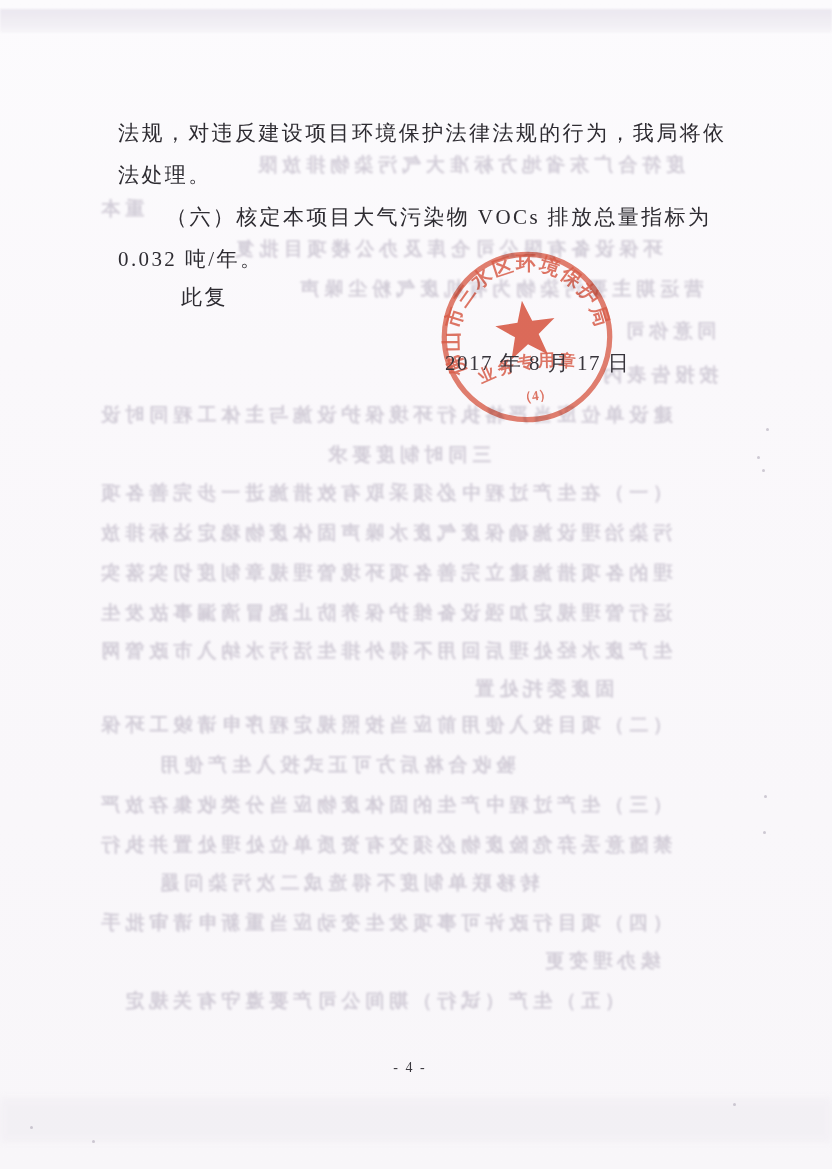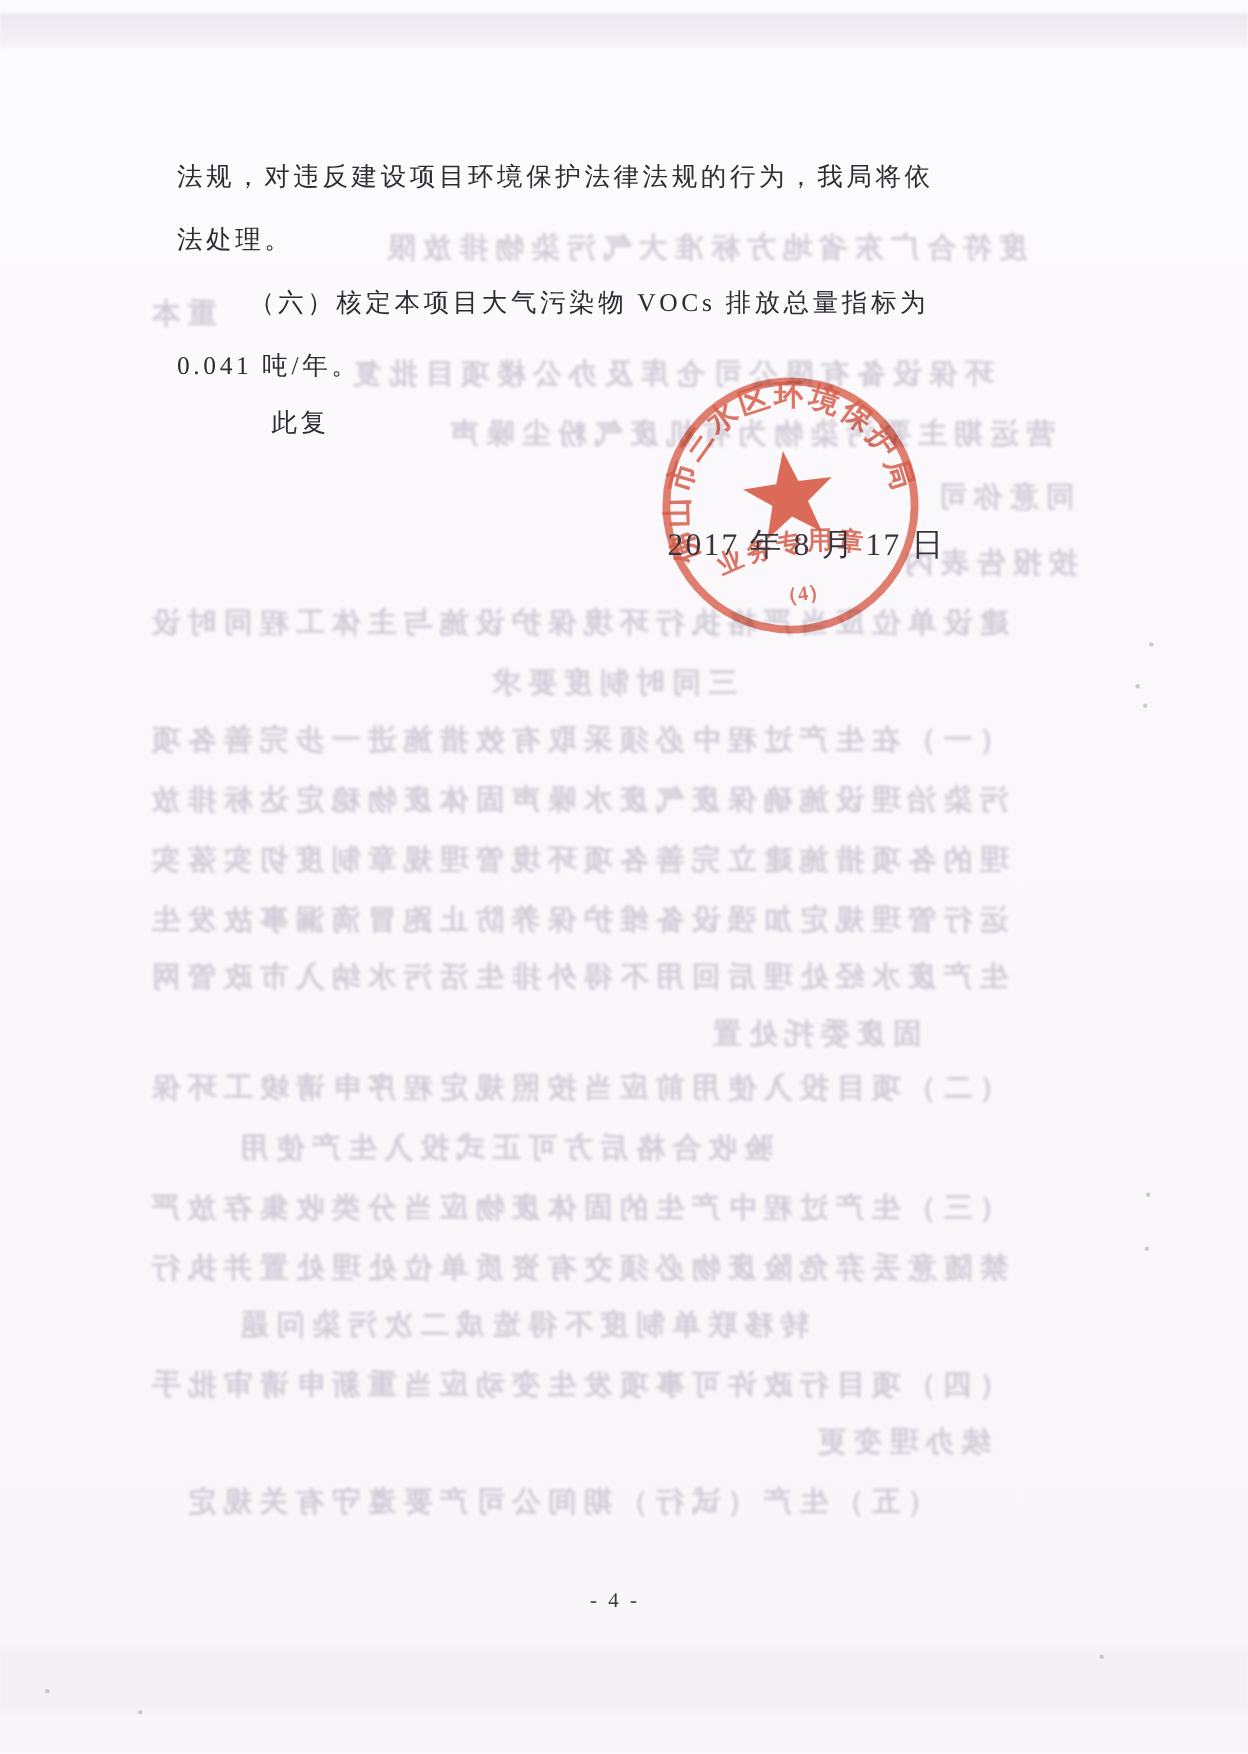--- a/index.html
+++ b/index.html
@@ -14,22 +14,23 @@
     position:absolute;left:0;top:9px;width:832px;height:24px;
     background:linear-gradient(180deg,#e9e5ee 0%,#f1eef4 70%,#f8f6f9 100%);
     opacity:.85;filter:blur(1.2px);
   }
   .band-bottom{
     position:absolute;left:0;top:1098px;width:832px;height:44px;
     background:#eeebf1;opacity:.5;filter:blur(3px);
   }
   .body-line{
     position:absolute;white-space:pre;
-    font-size:17px;letter-spacing:2.4px;color:#2e2c32;
+    font-size:21px;letter-spacing:2.4px;color:#2e2c32;
     font-family:"Liberation Serif","DejaVu Serif",serif;
+    margin-top:13px;
   }
   .bleed-line{
     position:absolute;white-space:pre;
     font-size:19px;letter-spacing:5px;font-weight:bold;
     color:rgba(151,141,163,0.40);
     transform:scaleX(-1);
     filter:blur(1.1px);
     font-family:"Liberation Serif","DejaVu Serif",serif;
   }
   .date-line{
@@ -80,21 +81,21 @@
       <div class="bleed-line" style="left: 155px; top: 870px;">转移联单制度不得造成二次污染问题</div>
       <div class="bleed-line" style="left: 96px; top: 910px;">（四）项目行政许可事项发生变动应当重新申请审批手</div>
       <div class="bleed-line" style="left: 540px; top: 948px;">续办理变更</div>
       <div class="bleed-line" style="left: 120px; top: 988px;">（五）生产（试行）期间公司产要遵守有关规定</div>
     </div>
 
   <div id="body-layer">
       <div class="body-line" style="left: 118px; top: 106px;">法规，对违反建设项目环境保护法律法规的行为，我局将依</div>
       <div class="body-line" style="left: 118px; top: 148px; font-family: Liberation Mono, monospace;">法处理。</div>
       <div class="body-line" style="left: 166px; top: 190px; text-align: center;">（六）核定本项目大气污染物 VOCs 排放总量指标为</div>
-      <div class="body-line" style="left: 118px; top: 232px;">0.041 吨/年。</div>
+      <div class="body-line" style="left: 118px; top: 232px;">0.032 吨/年。</div>
       <div class="body-line" style="left: 181px; top: 270px;">此复</div>
     </div>
 
   <svg class="stamp" viewBox="0 0 170 170">
     <circle cx="85" cy="85" r="79" fill="none" stroke="#db5741" stroke-width="5" opacity="0.8"></circle>
     <path id="arcTop" d="M 24,112 A 66,66 0 1 1 146,112" fill="none"></path>
     <path id="arcBottom" d="M 32,124 Q 85,104 138,124" fill="none"></path>
     <text font-size="19" font-weight="bold" fill="#db5741" opacity="0.85" letter-spacing="2">
       <textPath href="#arcTop" startOffset="2">佛山市三水区环境保护局</textPath>
     </text>

